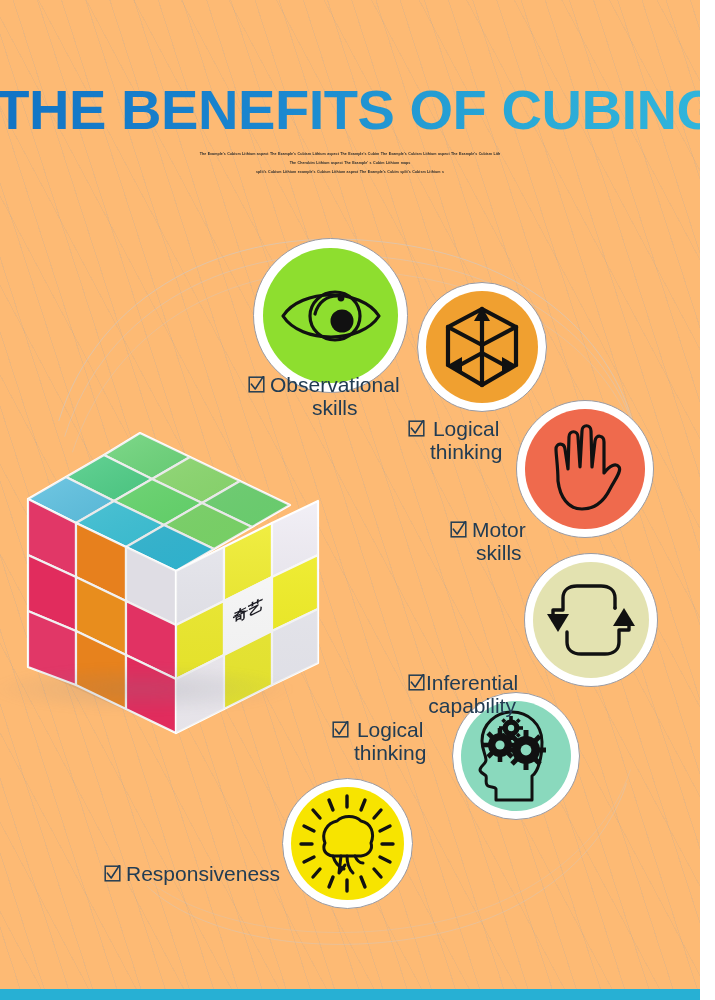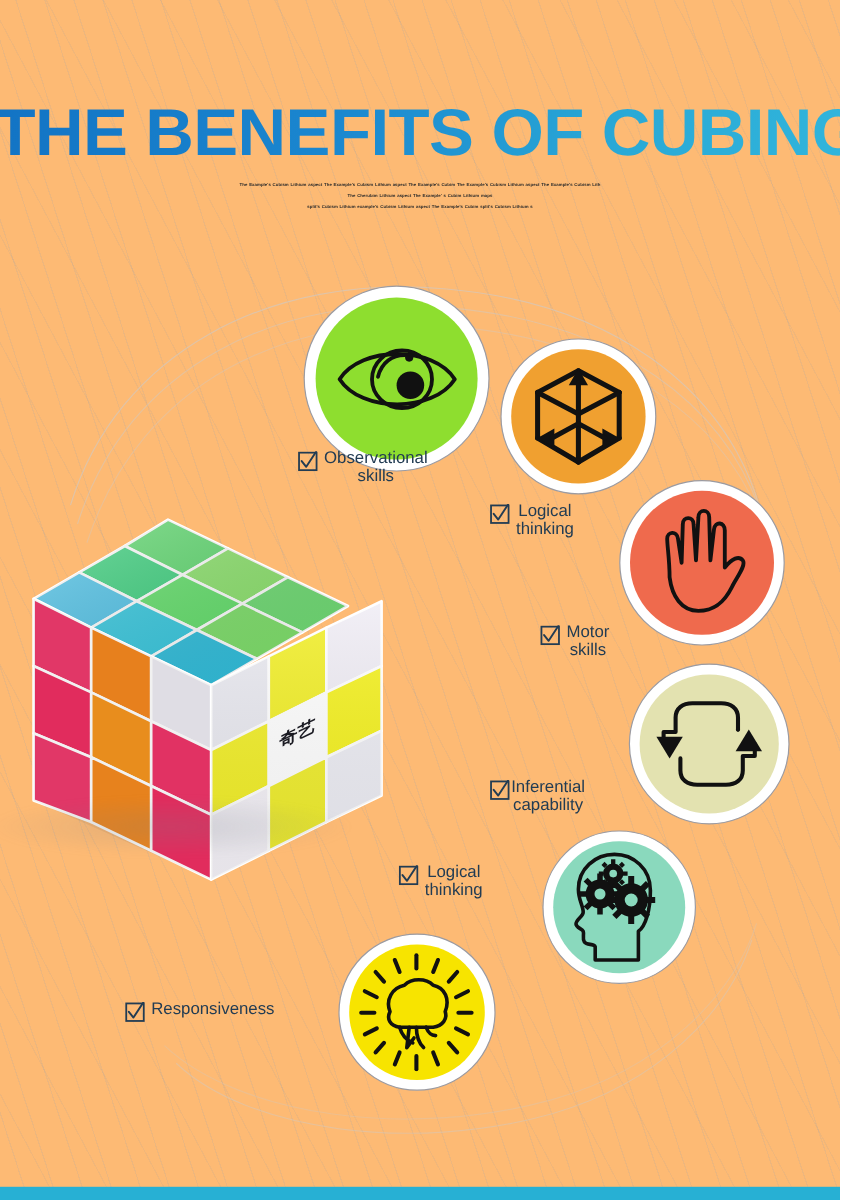--- a/index.html
+++ b/index.html
@@ -108,33 +108,33 @@
   }
   .circle svg{ display:block; }
 
   
   .label{
     position:absolute;
     display:flex;
     align-items:flex-start;
     gap:5px;
     color:#223c53;
-    font-size:14px;
+    font-size:21px;
     line-height:1.08;
     font-family:"Liberation Sans", sans-serif;
     white-space:nowrap;
   }
   .label .tick{
     flex:0 0 auto;
     margin-top:2px;
   }
   .label .txt{ display:block; }
   .label .txt .l2{ display:block; }
   .label.center .txt{ text-align:center; }
-  .label.tight{ gap:1px; }
+  .label.tight{ gap:1px;margin-top:24px; }
 </style>
 </head>
 <body>
 
 <div id="poster">
 
   <div class="bg-diagonals"></div>
   <div class="bg-diagonals2"></div>
 
   <svg class="bg-arcs" viewBox="0 0 715 1000">
@@ -440,21 +440,21 @@
     <svg class="tick" width="17" height="17" viewBox="0 0 17 17">
       <rect x="1.2" y="1.2" width="14.6" height="14.6" fill="none" stroke="#223c53" stroke-width="1.5"></rect>
       <path d="M3.4,8.2 L7.2,13 L15.4,0.4" fill="none" stroke="#223c53" stroke-width="1.6" stroke-linecap="round" stroke-linejoin="round"></path>
     </svg>
     <span class="txt">
       <span>Logical</span>
       <span class="l2">thinking</span>
     </span>
   </div>
 
-  <div class="label" style="left:104px; top:833px;">
+  <div class="label" style="left:104px; top:863px;">
     <svg class="tick" width="17" height="17" viewBox="0 0 17 17">
       <rect x="1.2" y="1.2" width="14.6" height="14.6" fill="none" stroke="#223c53" stroke-width="1.5"></rect>
       <path d="M3.4,8.2 L7.2,13 L15.4,0.4" fill="none" stroke="#223c53" stroke-width="1.6" stroke-linecap="round" stroke-linejoin="round"></path>
     </svg>
     <span class="txt">
       <span>Responsiveness</span>
     </span>
   </div>
 
   <div class="bottom-bar" style="background:#27b0d4;"></div>

